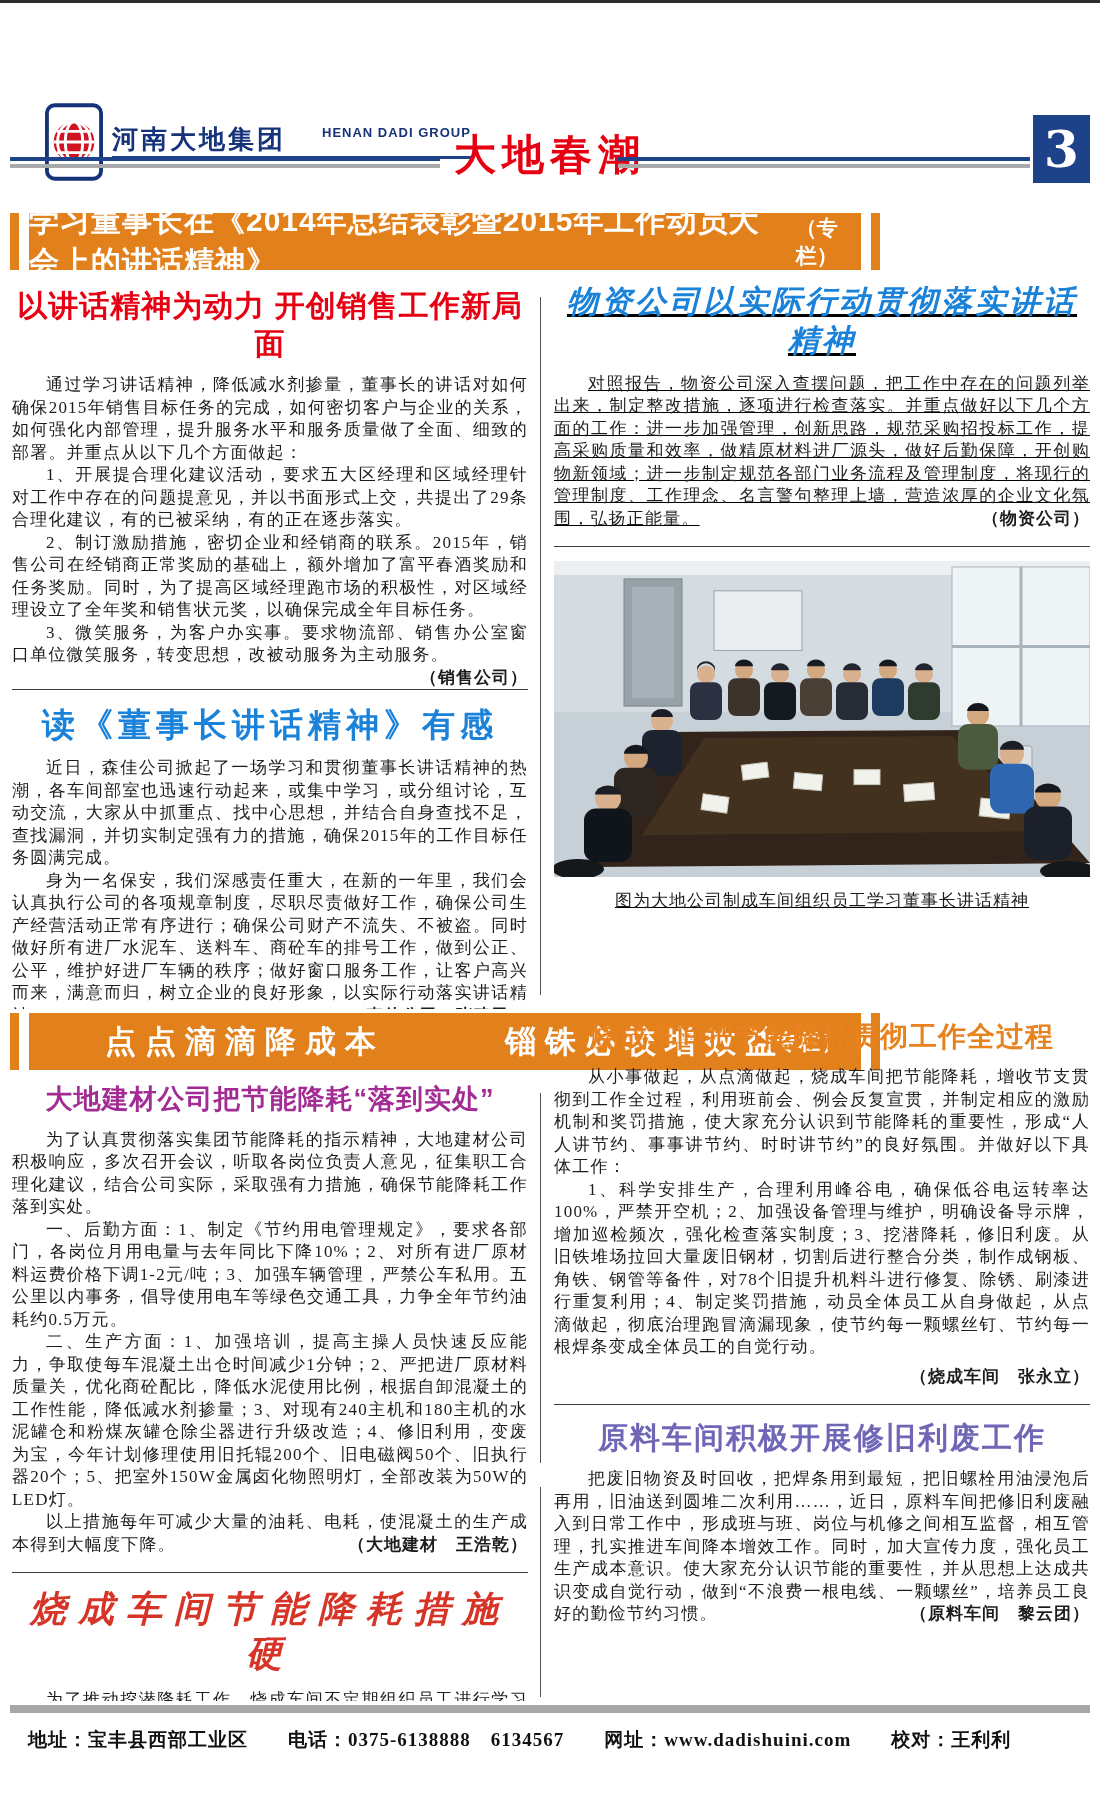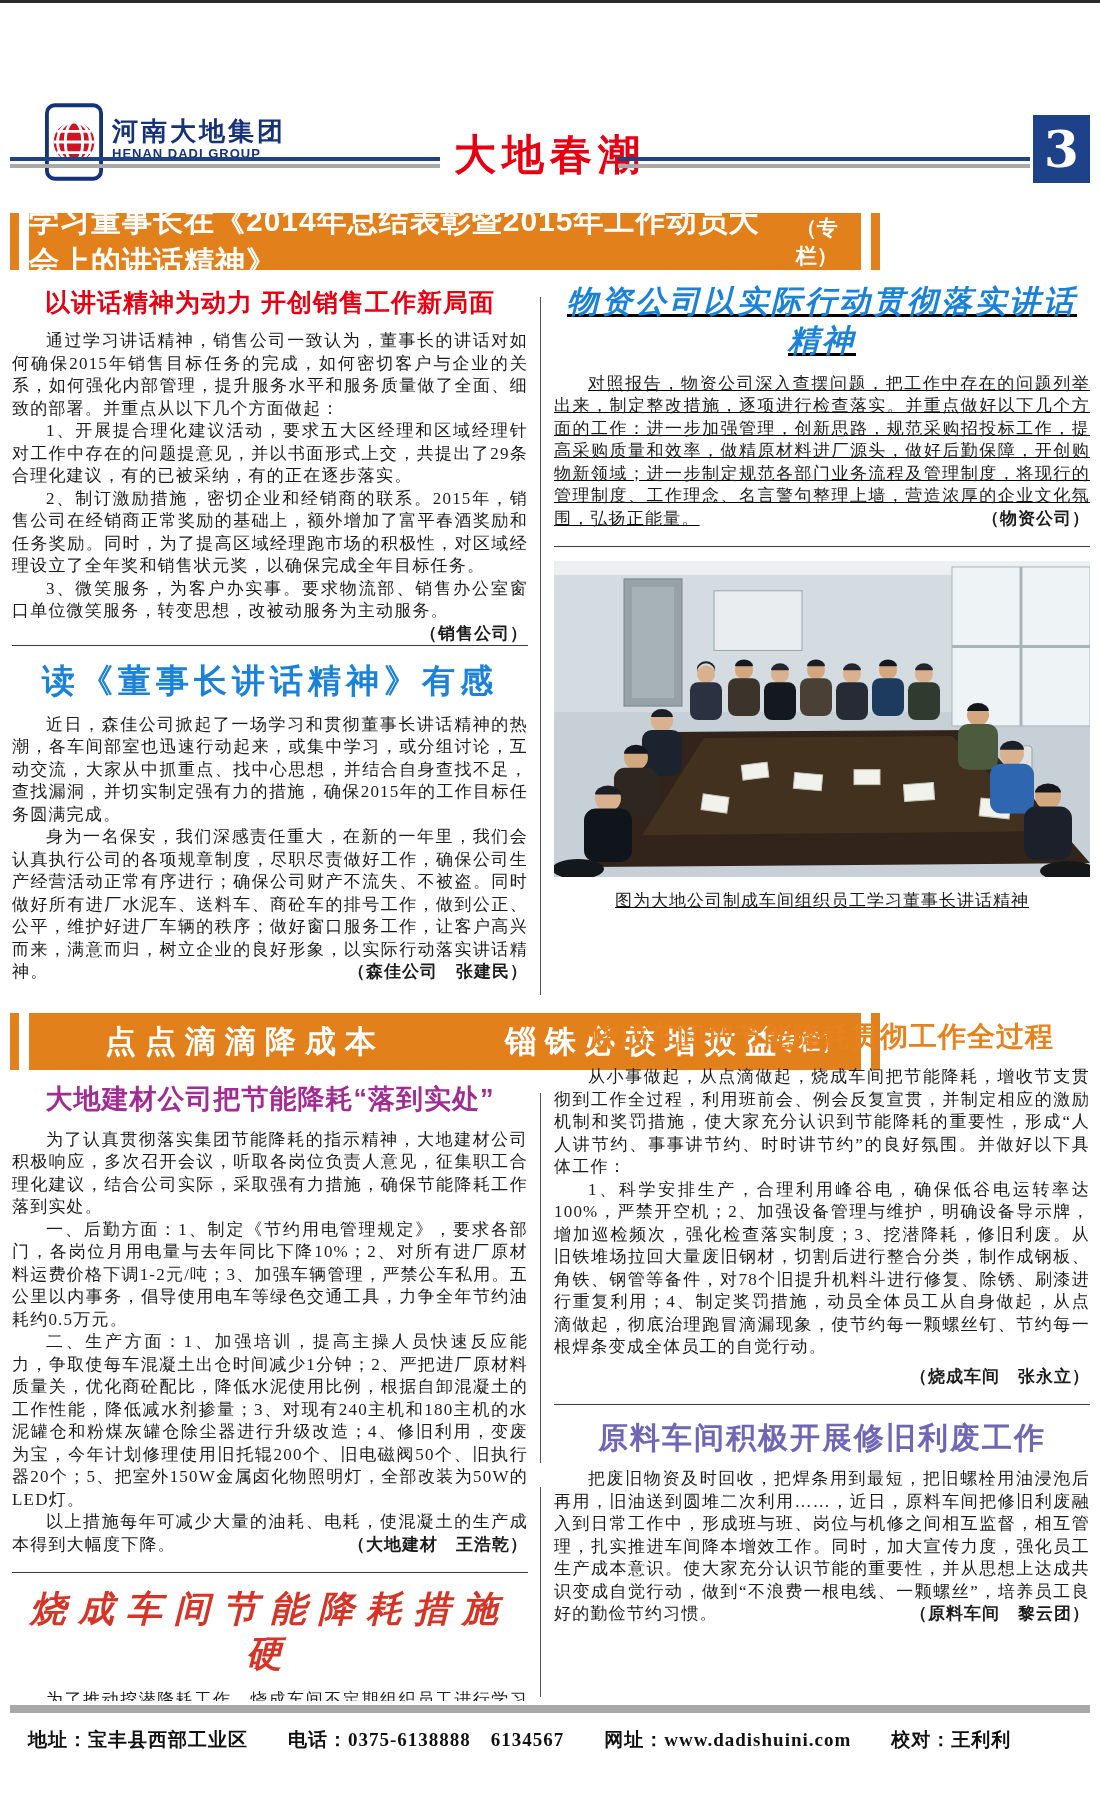--- a/index.html
+++ b/index.html
@@ -12,21 +12,21 @@
     --sred:#d63427;
     --slate:#7066b6;
   }
   html,body{margin:0;padding:0;background:#ffffff;}
   #page{position:relative;width:1100px;height:1817px;background:#fff;overflow:hidden;
         font-family:"Liberation Serif","DejaVu Serif",serif;border-top:3px solid #2b2b2b;box-sizing:border-box;}
 
   
   .logo{position:absolute;left:45px;top:100px;display:flex;align-items:center;gap:9px;}
   .logo-icon{width:58px;height:78px;}
-  .logo-text{display:flex;flex-direction:column;justify-content:center;border-bottom:3px solid var(--navy);padding-bottom:3px;}
+  .logo-text{display:flex;justify-content:center;border-bottom:3px solid var(--navy);padding-bottom:3px;gap:36px;}
   .logo-cn{font-family:"Liberation Sans",sans-serif;font-weight:bold;font-size:26px;color:#16337a;letter-spacing:3px;line-height:1.1;}
   .logo-en{font-family:"Liberation Sans",sans-serif;font-weight:bold;font-size:13px;color:#16337a;letter-spacing:1px;}
   .mast-title{position:absolute;left:0;top:124px;width:1100px;text-align:center;
               font-family:"Liberation Sans",sans-serif;font-weight:bold;font-size:42px;color:var(--red);letter-spacing:6px;}
   .mline{position:absolute;height:11px;}
   .mline .b1{height:4px;background:var(--navy);margin-bottom:3px;}
   .mline .b2{height:4px;background:#a9a9a9;}
   #mline-left{left:10px;top:154px;width:430px;}
   #mline-right{left:618px;top:154px;width:412px;}
   .pagenum{position:absolute;left:1033px;top:112px;width:57px;height:68px;background:var(--navy);
@@ -58,21 +58,21 @@
 
   
   .body p{margin:0;font-size:17px;line-height:22.5px;letter-spacing:1.2px;text-align:justify;
           text-indent:2em;color:#1c1c1c;}
   .sig{float:right;font-weight:bold;font-family:"Liberation Sans",sans-serif;letter-spacing:1px;}
   .sig-line{text-align:right;font-weight:bold;font-family:"Liberation Sans",sans-serif;
             font-size:17px;letter-spacing:1px;margin-top:6px;color:#1c1c1c;}
   hr.rule{border:none;border-top:1.5px solid #3d3d3d;margin:16px 0 14px;clear:both;}
 
   h2{margin:0 0 12px;text-align:center;font-family:"Liberation Sans",sans-serif;font-weight:bold;line-height:1.25;}
-  .t-red   {font-size:25px;color:var(--red);letter-spacing:1px;}
+  .t-red   {font-size:30px;color:var(--red);letter-spacing:1px;}
   .t-blueart{font-size:33px;color:var(--blue);letter-spacing:5px;}
   .t-bluescript{font-family:"Liberation Serif",serif;font-style:italic;font-size:31px;color:var(--blue);letter-spacing:3px;}
   .t-purple{font-size:27px;color:var(--purple);letter-spacing:1px;}
   .t-orange{font-size:28px;color:var(--torange);letter-spacing:1px;}
   .t-redscript{font-family:"Liberation Serif",serif;font-style:italic;font-size:36px;color:var(--sred);letter-spacing:12px;}
   .t-slate {font-size:30px;color:var(--slate);letter-spacing:2px;}
 
   
   .photo{width:536px;height:316px;margin-top:2px;}
   .photo svg{width:100%;height:100%;display:block;}
@@ -125,21 +125,21 @@
       <span class="bsuffix">（专栏）</span>
     </div>
     <div class="edge"></div>
   </div>
 
   <div id="vdiv1" class="vdiv"></div>
 
   <div class="sec1-left">
     <h2 class="t-red">以讲话精神为动力  开创销售工作新局面</h2>
     <div class="body">
-      <p><span>通过学习讲话精神，销售公司一致认为，董事长的讲话对如何确保2015年销售目标任务的完成，如何密切客户与企业的关系，如何强化内部管理，提升服务水平和服务质量做了全面、细致的部署。并重点从以下几个方面做起：</span></p>
+      <p><span>通过学习讲话精神，降低减水剂掺量，董事长的讲话对如何确保2015年销售目标任务的完成，如何密切客户与企业的关系，如何强化内部管理，提升服务水平和服务质量做了全面、细致的部署。并重点从以下几个方面做起：</span></p>
       <p><span>1、开展提合理化建议活动，要求五大区经理和区域经理针对工作中存在的问题提意见，并以书面形式上交，共提出了29条合理化建议，有的已被采纳，有的正在逐步落实。</span></p>
       <p><span>2、制订激励措施，密切企业和经销商的联系。2015年，销售公司在经销商正常奖励的基础上，额外增加了富平春酒奖励和任务奖励。同时，为了提高区域经理跑市场的积极性，对区域经理设立了全年奖和销售状元奖，以确保完成全年目标任务。</span></p>
       <p><span>3、微笑服务，为客户办实事。要求物流部、销售办公室窗口单位微笑服务，转变思想，改被动服务为主动服务。</span><span class="sig">（销售公司）</span></p>
     </div>
 
     <hr class="rule">
 
     <div>
       <h2 class="t-blueart">读《董事长讲话精神》有感</h2>
       <div class="body">

